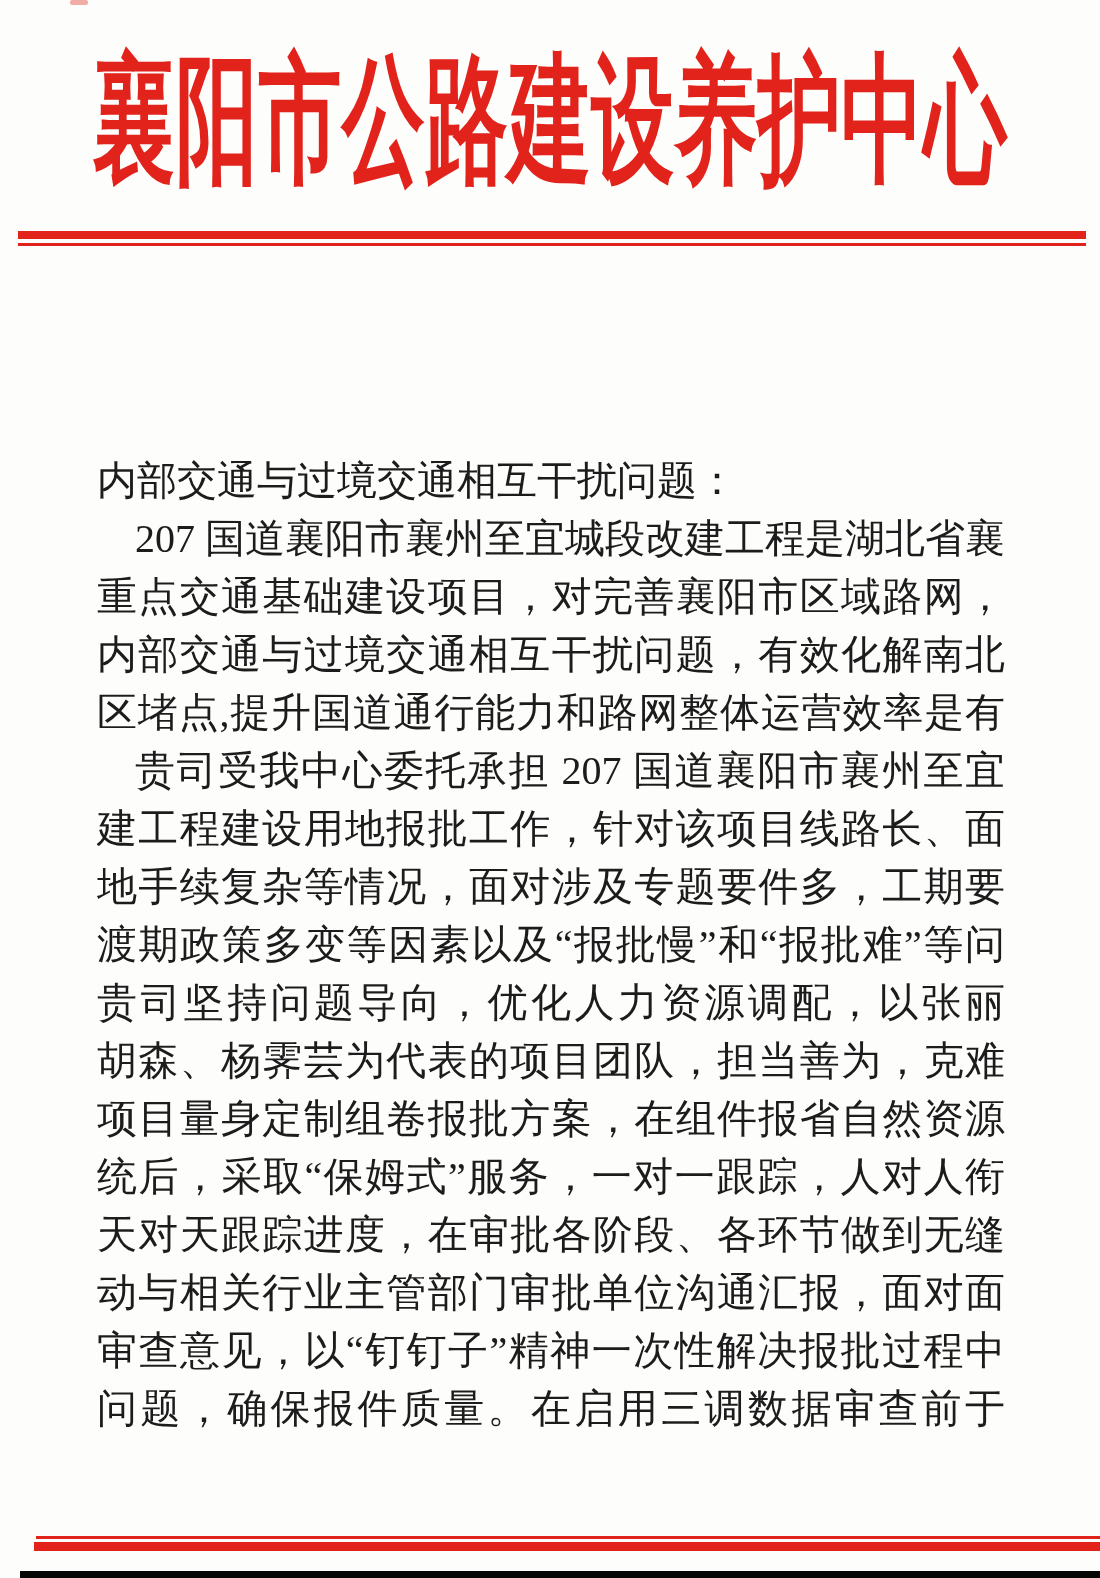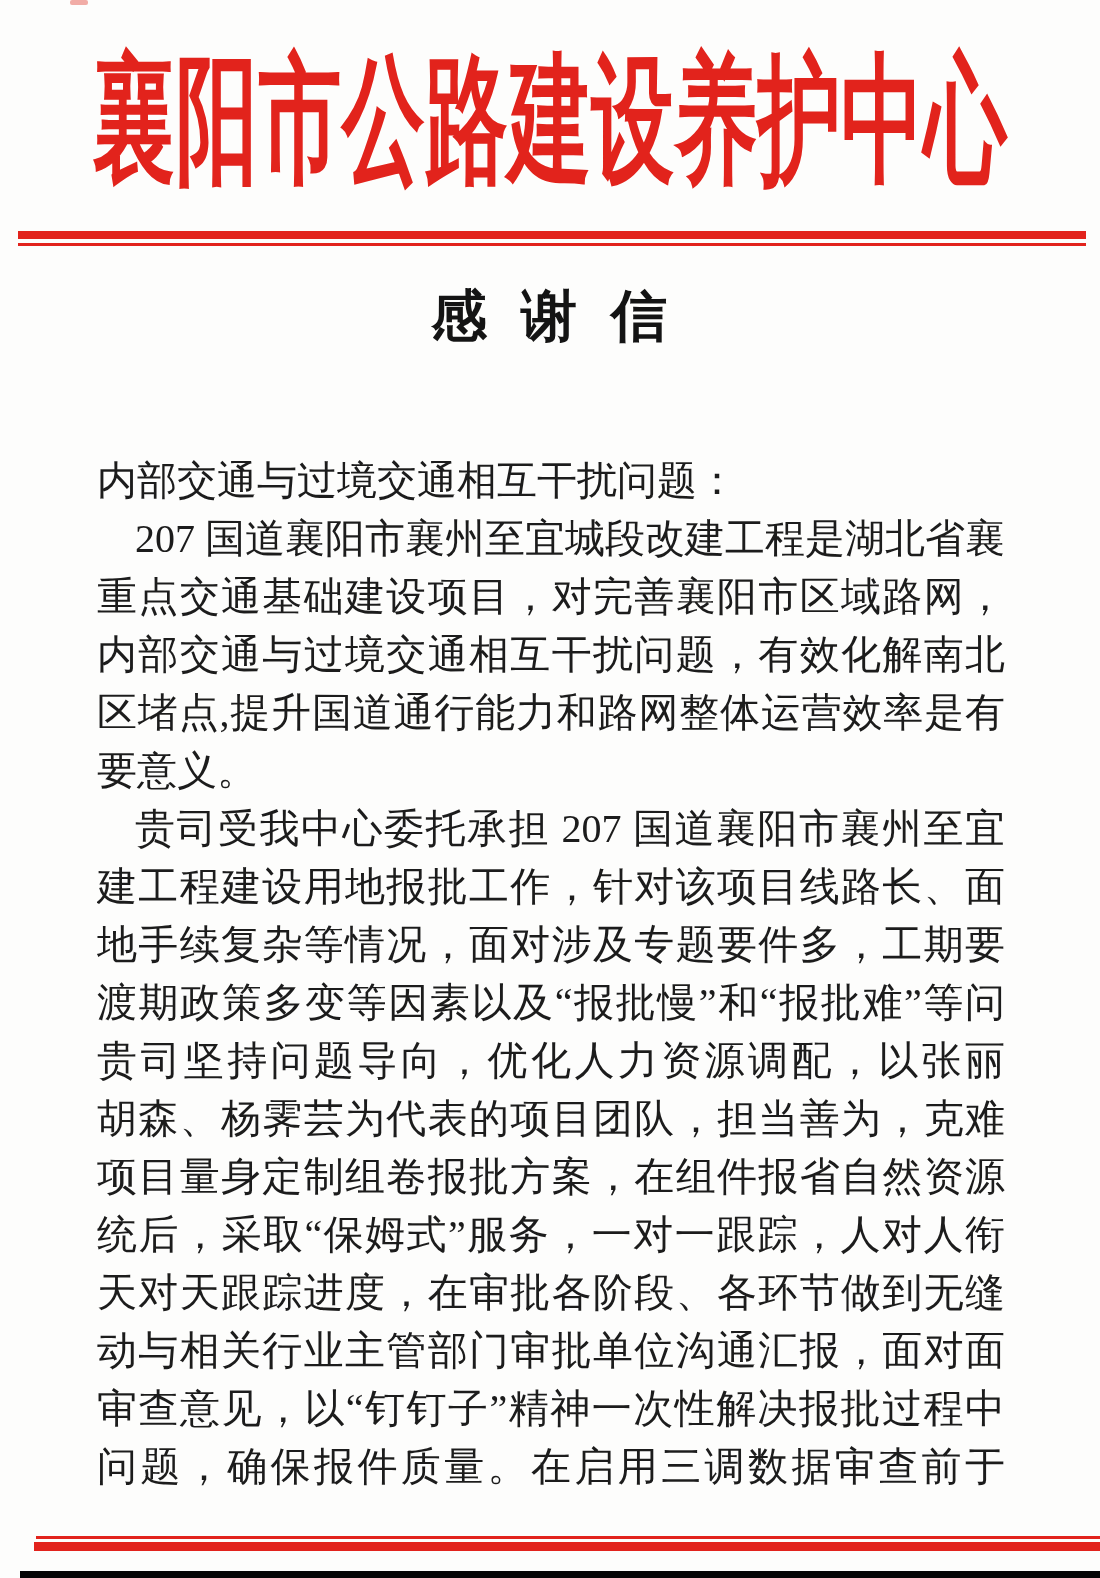--- a/index.html
+++ b/index.html
@@ -71,29 +71,27 @@
 
 <div class="page">
 
   <div class="speck"></div>
 
   <h1 class="letterhead">襄阳市公路建设养护中心</h1>
 
   <div class="rule rule-head-thick"></div>
   <div class="rule rule-head-thin"></div>
 
-  <h2 class="doc-title">感 谢 信</h2>
 
   <div class="letter-body">
     <div class="line short">内部交通与过境交通相互干扰问题：</div>
     <div class="line indent">207 国道襄阳市襄州至宜城段改建工程是湖北省襄阳市</div>
     <div class="line">重点交通基础建设项目，对完善襄阳市区域路网，解决城市</div>
     <div class="line">内部交通与过境交通相互干扰问题，有效化解南北大通道城</div>
     <div class="line">区堵点,提升国道通行能力和路网整体运营效率是有十分重</div>
-    <div class="line short">要意义。</div>
     <div class="line indent">贵司受我中心委托承担 207 国道襄阳市襄州至宜城段改</div>
     <div class="line">建工程建设用地报批工作，针对该项目线路长、面积大、用</div>
     <div class="line">地手续复杂等情况，面对涉及专题要件多，工期要求紧，过</div>
     <div class="line">渡期政策多变等因素以及“报批慢”和“报批难”等问题，</div>
     <div class="line">贵司坚持问题导向，优化人力资源调配，以张丽丽、马艳玲、</div>
     <div class="line">胡森、杨霁芸为代表的项目团队，担当善为，克难攻坚，为</div>
     <div class="line">项目量身定制组卷报批方案，在组件报省自然资源厅审查系</div>
     <div class="line">统后，采取“保姆式”服务，一对一跟踪，人对人衔接报件，</div>
     <div class="line">天对天跟踪进度，在审批各阶段、各环节做到无缝对接，主</div>
     <div class="line">动与相关行业主管部门审批单位沟通汇报，面对面问询修改</div>

